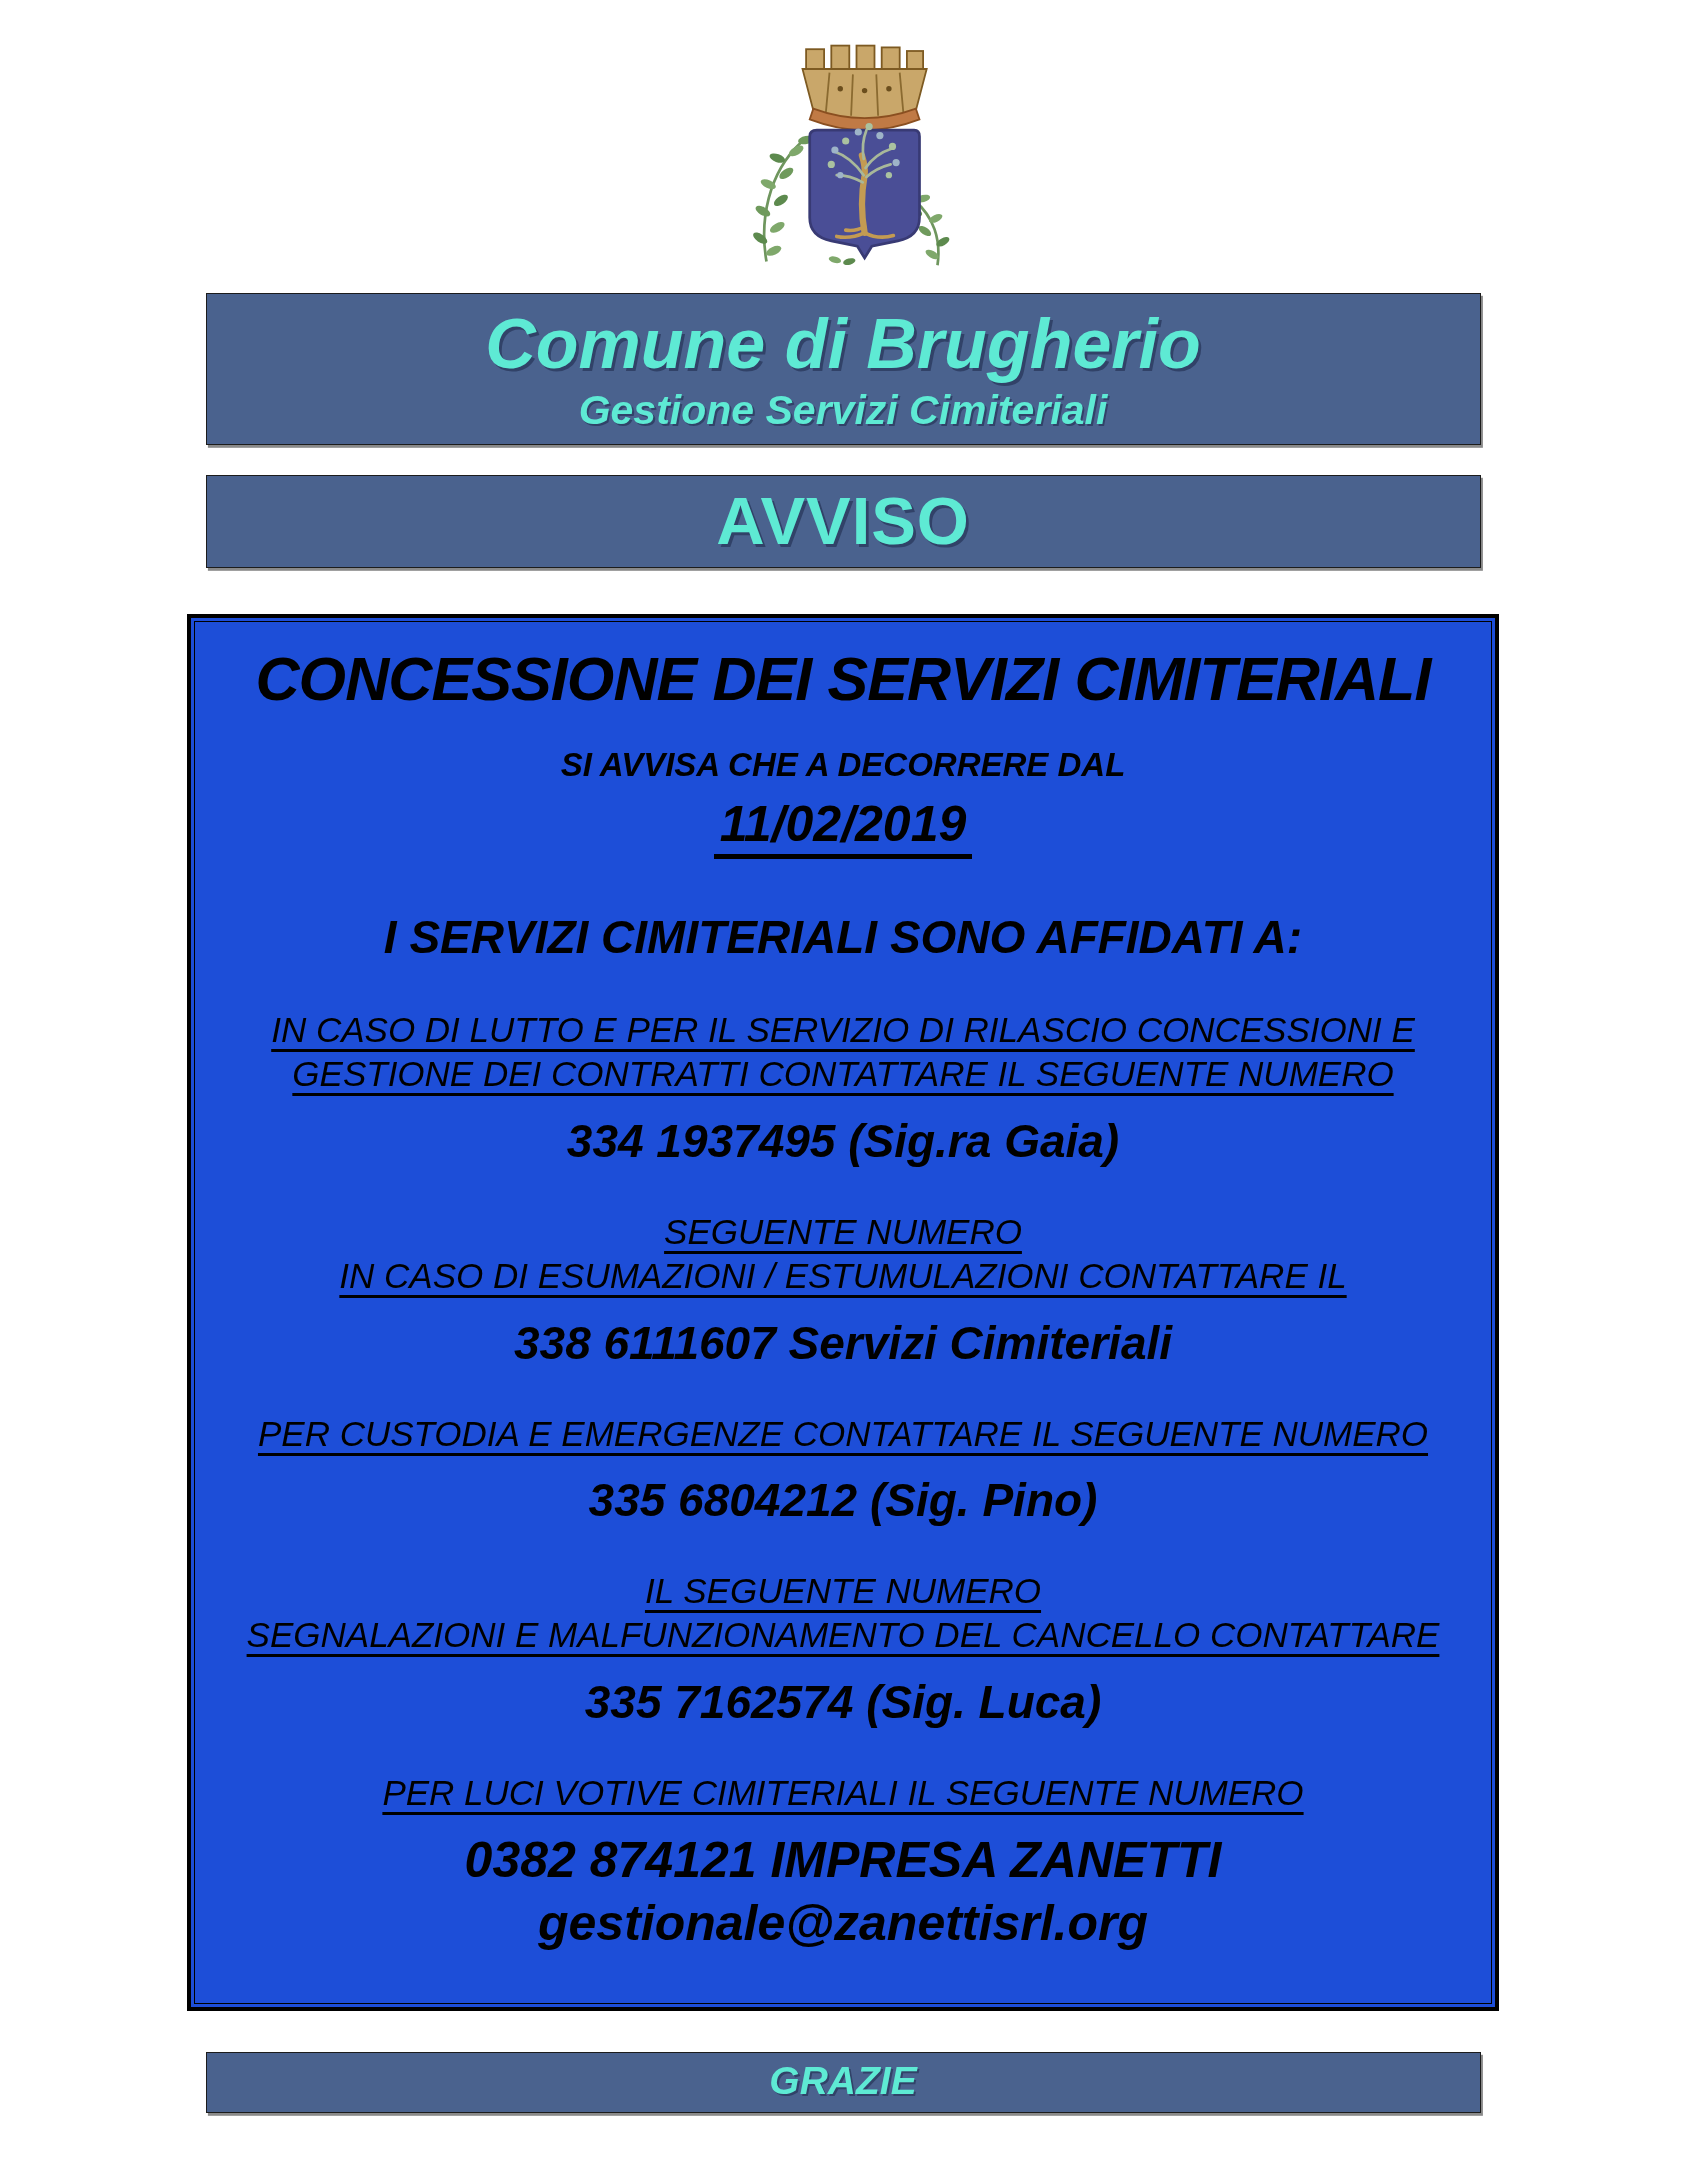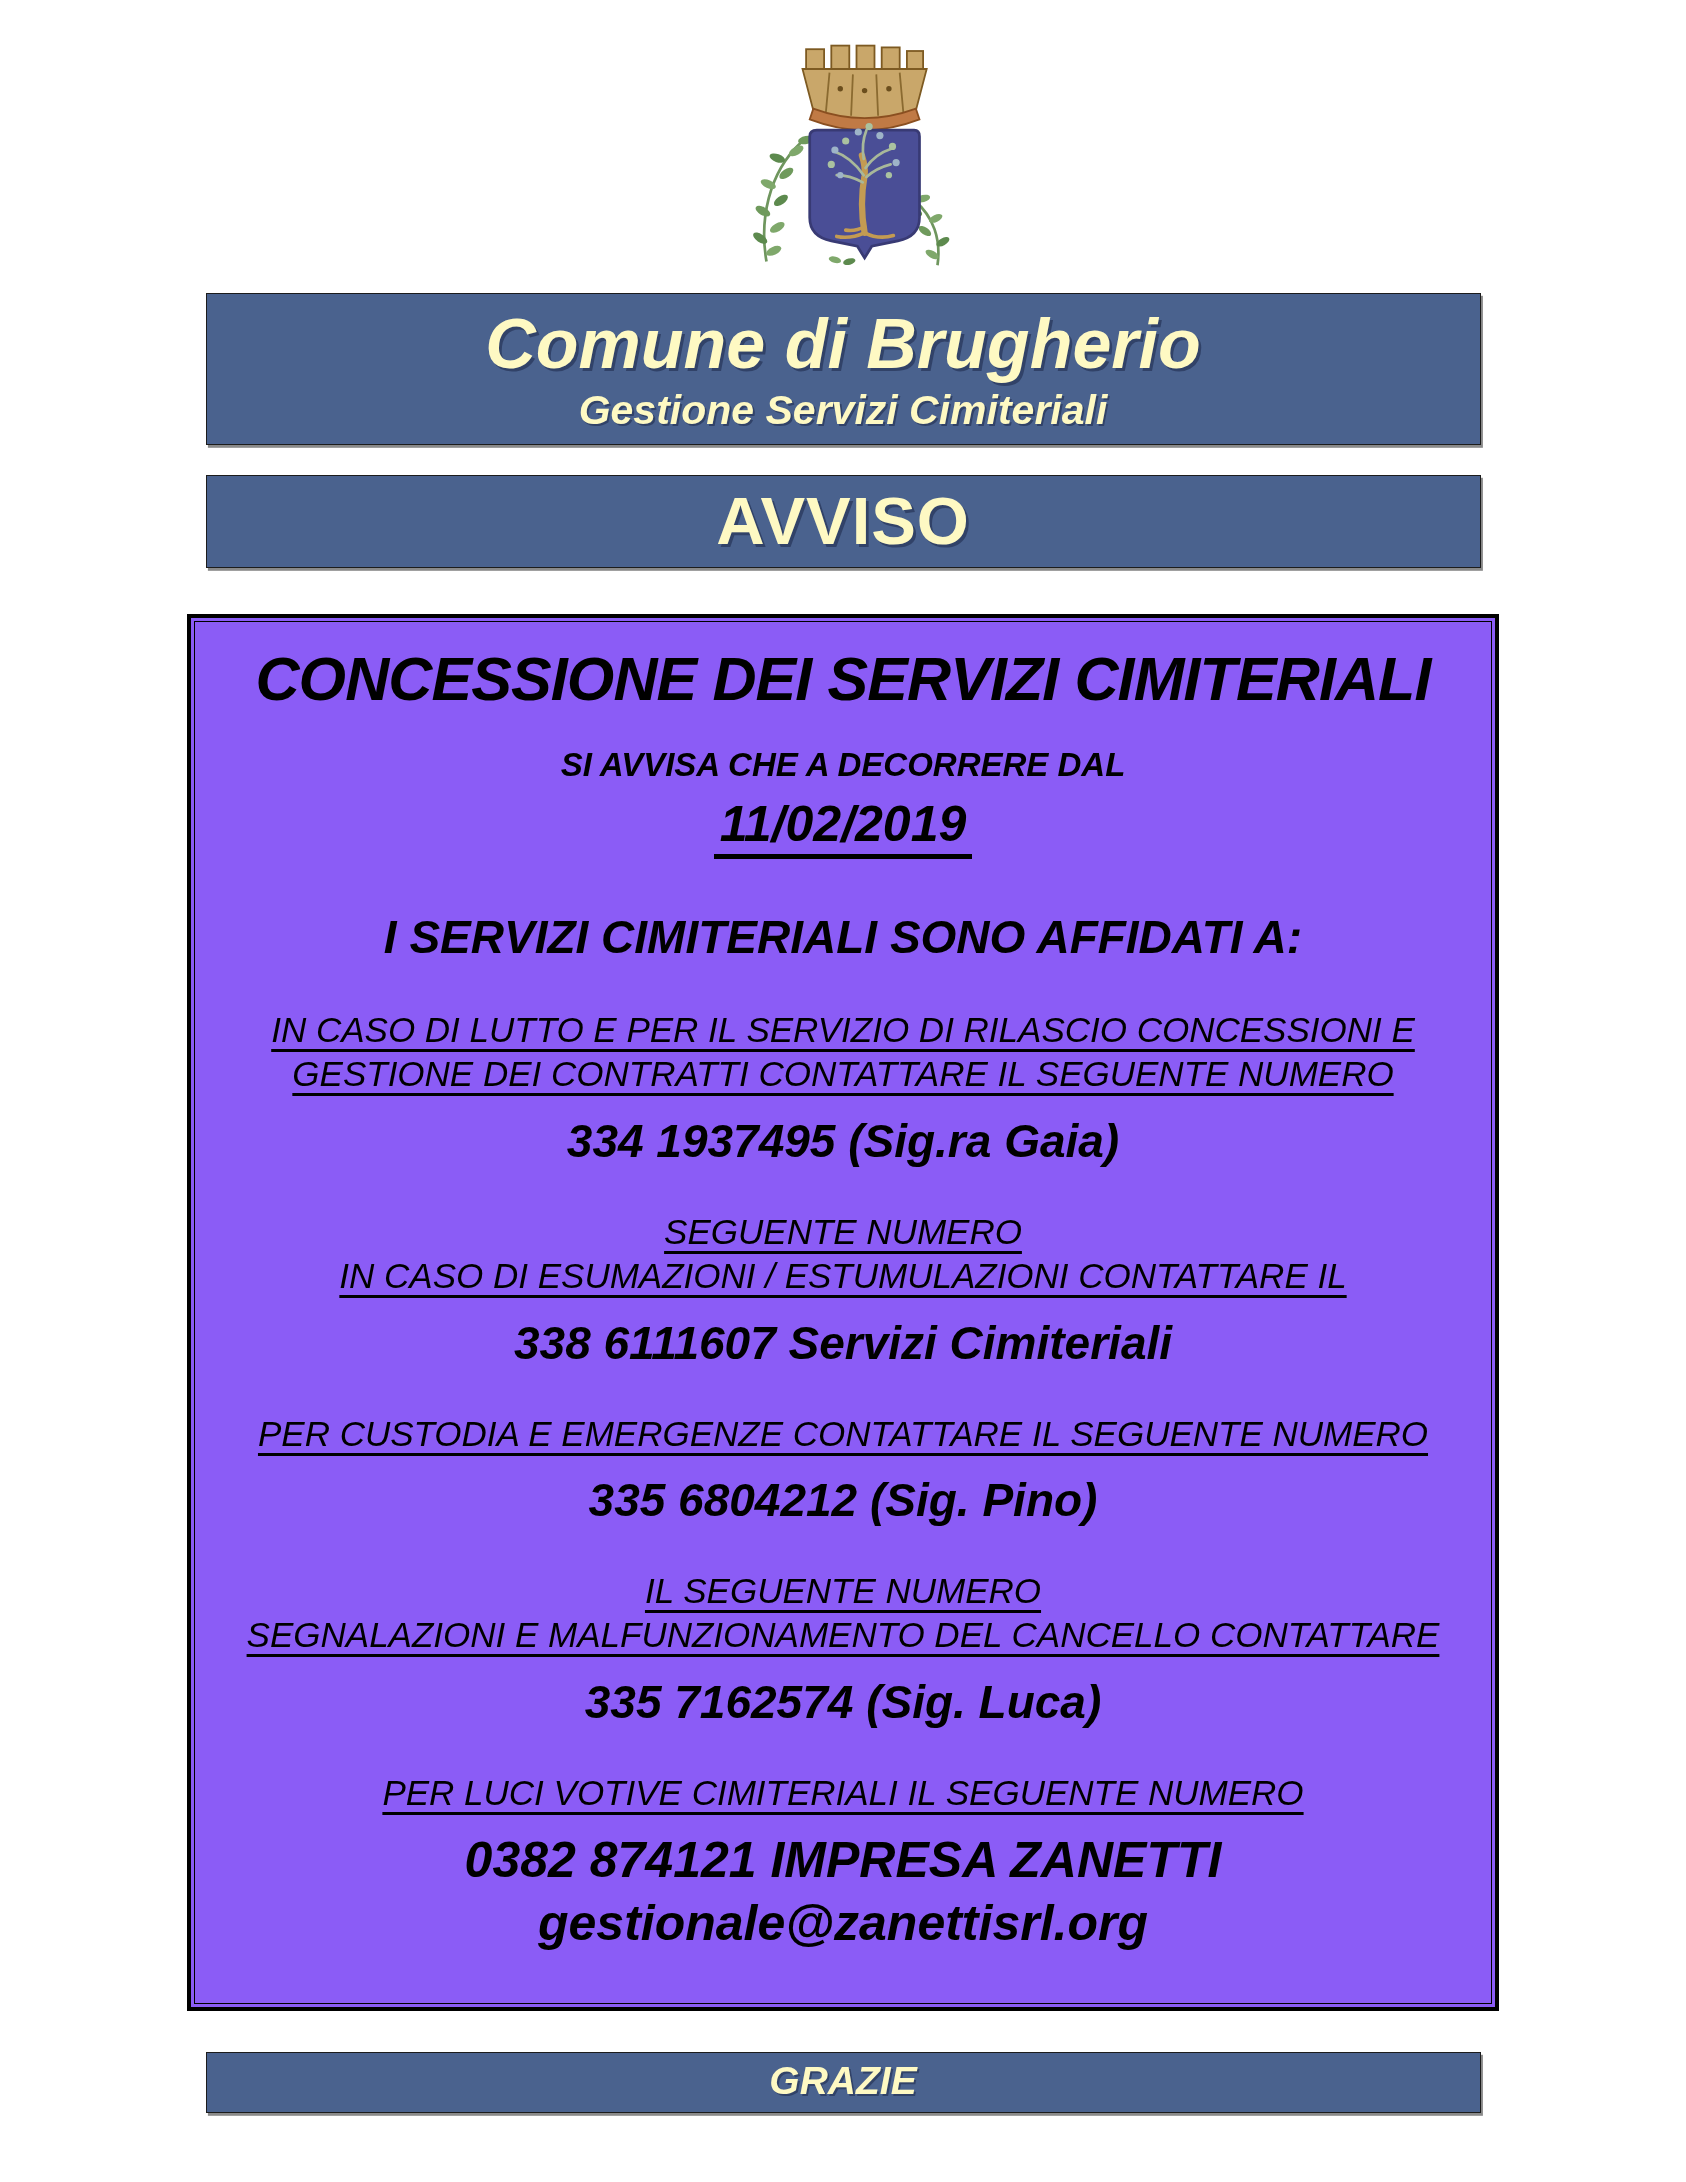--- a/index.html
+++ b/index.html
@@ -9,21 +9,21 @@
   }
   .page{width:1686px;height:2183px;}
 
   
   .crest{width:232px;height:243px;margin:24px auto 0;display:block;}
 
   
   .bar{
     width:1275px;margin:0 auto;background:#4a628e;
     border:1.9px solid #1c1c1c;box-sizing:border-box;
-    text-align:center;color:#fef9c3;
+    text-align:center;color:#5eead4;
     box-shadow:1.9px 2.8px 0 rgba(40,40,40,0.55);
   }
   .header-bar{margin-top:26px;height:152px;padding-top:9.3px;}
   .header-title{
     font-size:70px;line-height:83px;font-weight:bold;font-style:italic;
     text-shadow:2.8px 2.8px 0 rgba(23,33,66,0.5);white-space:nowrap;
   }
   .header-subtitle{
     font-size:41px;line-height:48px;font-weight:bold;font-style:italic;
     text-shadow:1.9px 1.9px 0 rgba(23,33,66,0.5);white-space:nowrap;
@@ -35,21 +35,21 @@
   }
   .grazie-bar{margin-top:41px;height:61px;}
   .grazie-text{
     font-size:39px;line-height:56px;font-weight:bold;font-style:italic;
     text-shadow:1.9px 1.9px 0 rgba(23,33,66,0.5);
   }
 
   
   .notice-box-outer{
     width:1312px;margin:46px auto 0;box-sizing:border-box;
-    border:4.6px solid #000;padding:2.8px;background:#8b5cf6;
+    border:4.6px solid #000;padding:2.8px;background:#1d4ed8;
   }
   .notice-box-inner{
     border:1.9px solid #000;
     padding:24px 9.3px 52px;
     text-align:center;
   }
   .notice-title{
     font-size:61px;line-height:67px;font-weight:bold;font-style:italic;
     white-space:nowrap;letter-spacing:-0.9px;
   }

